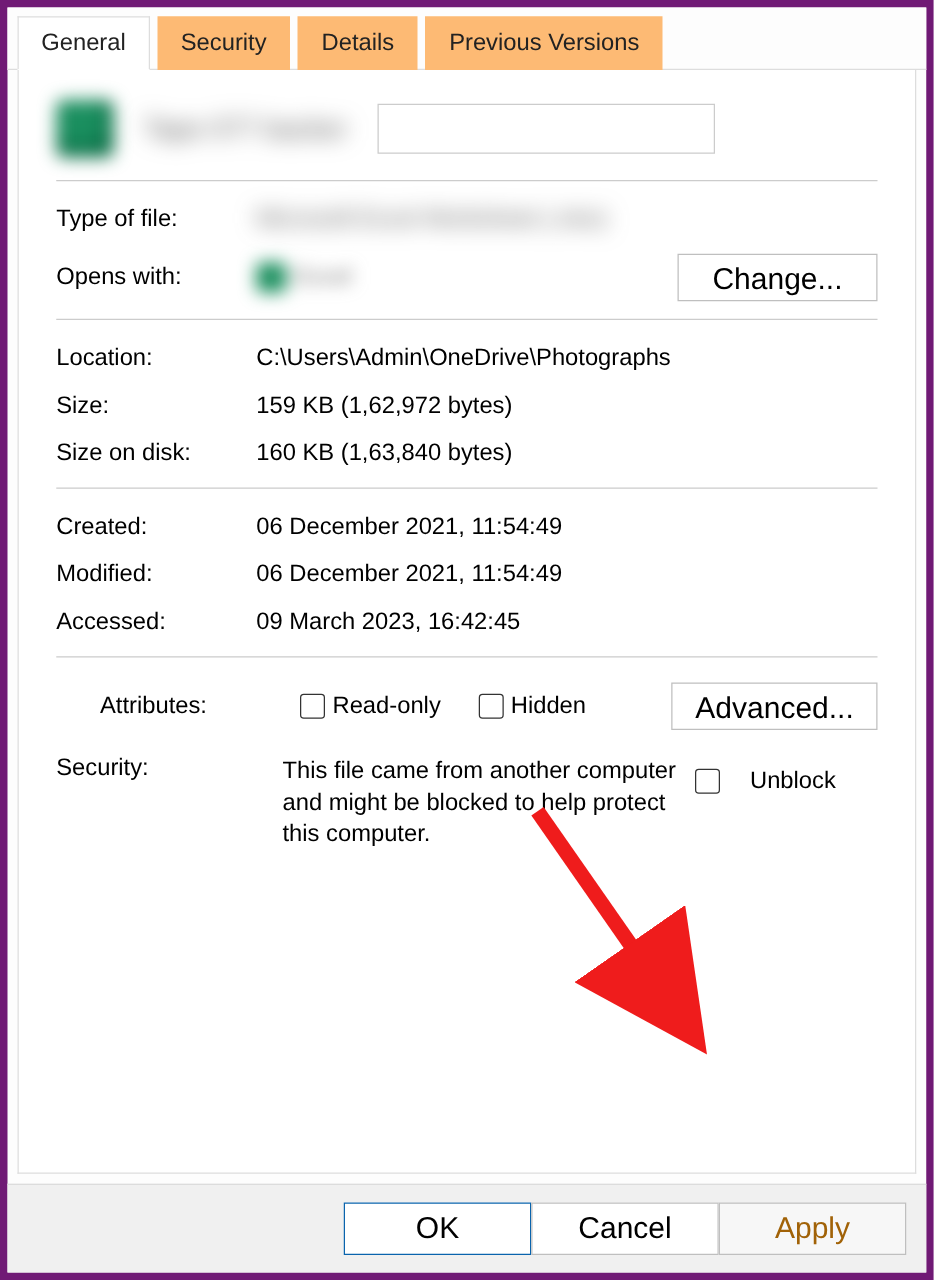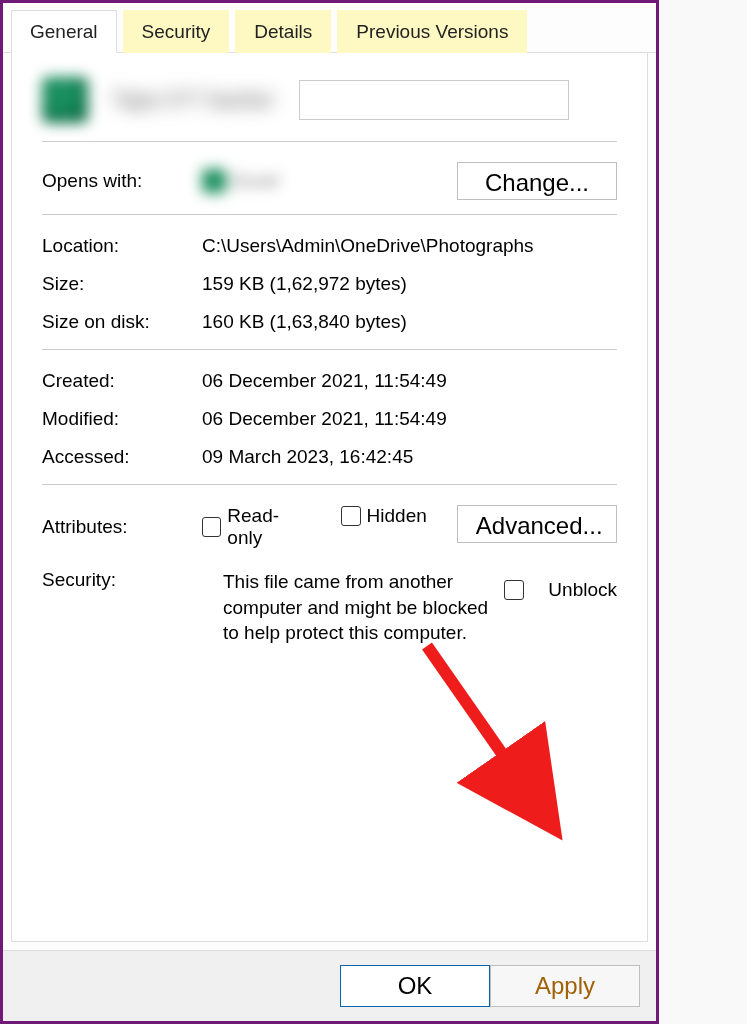--- a/index.html
+++ b/index.html
@@ -7,39 +7,39 @@
     margin: 0;
     font-family: "Segoe UI", Tahoma, sans-serif;
     font-size: 19px;
     color: #000;
     background: #f9f9f9;
     width: 747px;
     height: 1024px;
     overflow: hidden;
   }
   .window {
-    width: 659px;
+    width: 747px;
     height: 1024px;
     background: #fdfdfd;
-    border: 3px solid #701a75;
+    border: 6px solid #701a75;
     display: flex;
     flex-direction: column;
   }
   .tabstrip {
     display: flex;
     background: #fdfdfd;
     border-bottom: 1px solid #ddd;
     padding-left: 8px;
     padding-top: 6px;
     gap: 6px;
     height: 50px;
   }
   .tab {
     padding: 10px 18px;
-    background: #fef9c3;
+    background: #fdba74;
     border: 1px solid transparent;
     position: relative;
     top: 1px;
     cursor: pointer;
     font-size: 19px;
     color: #222;
   }
   .tab.active {
     background: #fff;
     border: 1px solid #ddd;
@@ -120,24 +120,25 @@
   }
   .checkbox .box {
     width: 20px; height: 20px;
     border: 1.5px solid #333;
     border-radius: 3px;
     display: inline-block;
   }
   .attr-row {
     display: flex;
     align-items: center;
+    margin-left: 35px;
   }
   .attr-row .controls {
     display: flex;
-    align-items: flex-start;
+    align-items: center;
     flex: 1;
   }
   .security-row {
     display: flex;
     align-items: flex-start;
     margin-top: 20px;
   }
   .security-text {
     width: 330px;
     line-height: 1.35;
@@ -181,20 +182,24 @@
   <div class="content">
 
     <div class="head-row">
       <span class="icon-box blur"></span>
       <span class="blur-strong blurname">Tape 077 backer</span>
       <span class="filename-input"></span>
     </div>
 
     <hr class="sep">
 
+    <div class="row">
+      <div class="label">Type of file:</div>
+      <div class="value blur-strong"><span>Microsoft Excel Worksheet (.xlsx)</span></div>
+    </div>
 
     <div class="row" style="margin-bottom:6px;">
       <div class="label">Opens with:</div>
       <div class="value" style="display:flex;align-items:center;">
         <span class="blur" style="display:inline-flex;align-items:center;">
           <span class="icon-small"></span>
           <span>Excel</span>
         </span>
         <span style="flex:1"></span>
         <button class="btn" style="min-width:160px">Change...</button>
@@ -264,16 +269,17 @@
           <polygon points="0 0, 9 4.5, 0 9" fill="#ef1c1c"></polygon>
         </marker>
       </defs>
       <line x1="15" y1="15" x2="130" y2="180" stroke="#ef1c1c" stroke-width="12" marker-end="url(#ah)"></line>
     </svg>
 
   </div>
 
   <div class="bottom-bar">
     <button class="btn default">OK</button>
+    <button class="btn">Cancel</button>
     <button class="btn disabled">Apply</button>
   </div>
 
 </div>
 
 </body></html>

